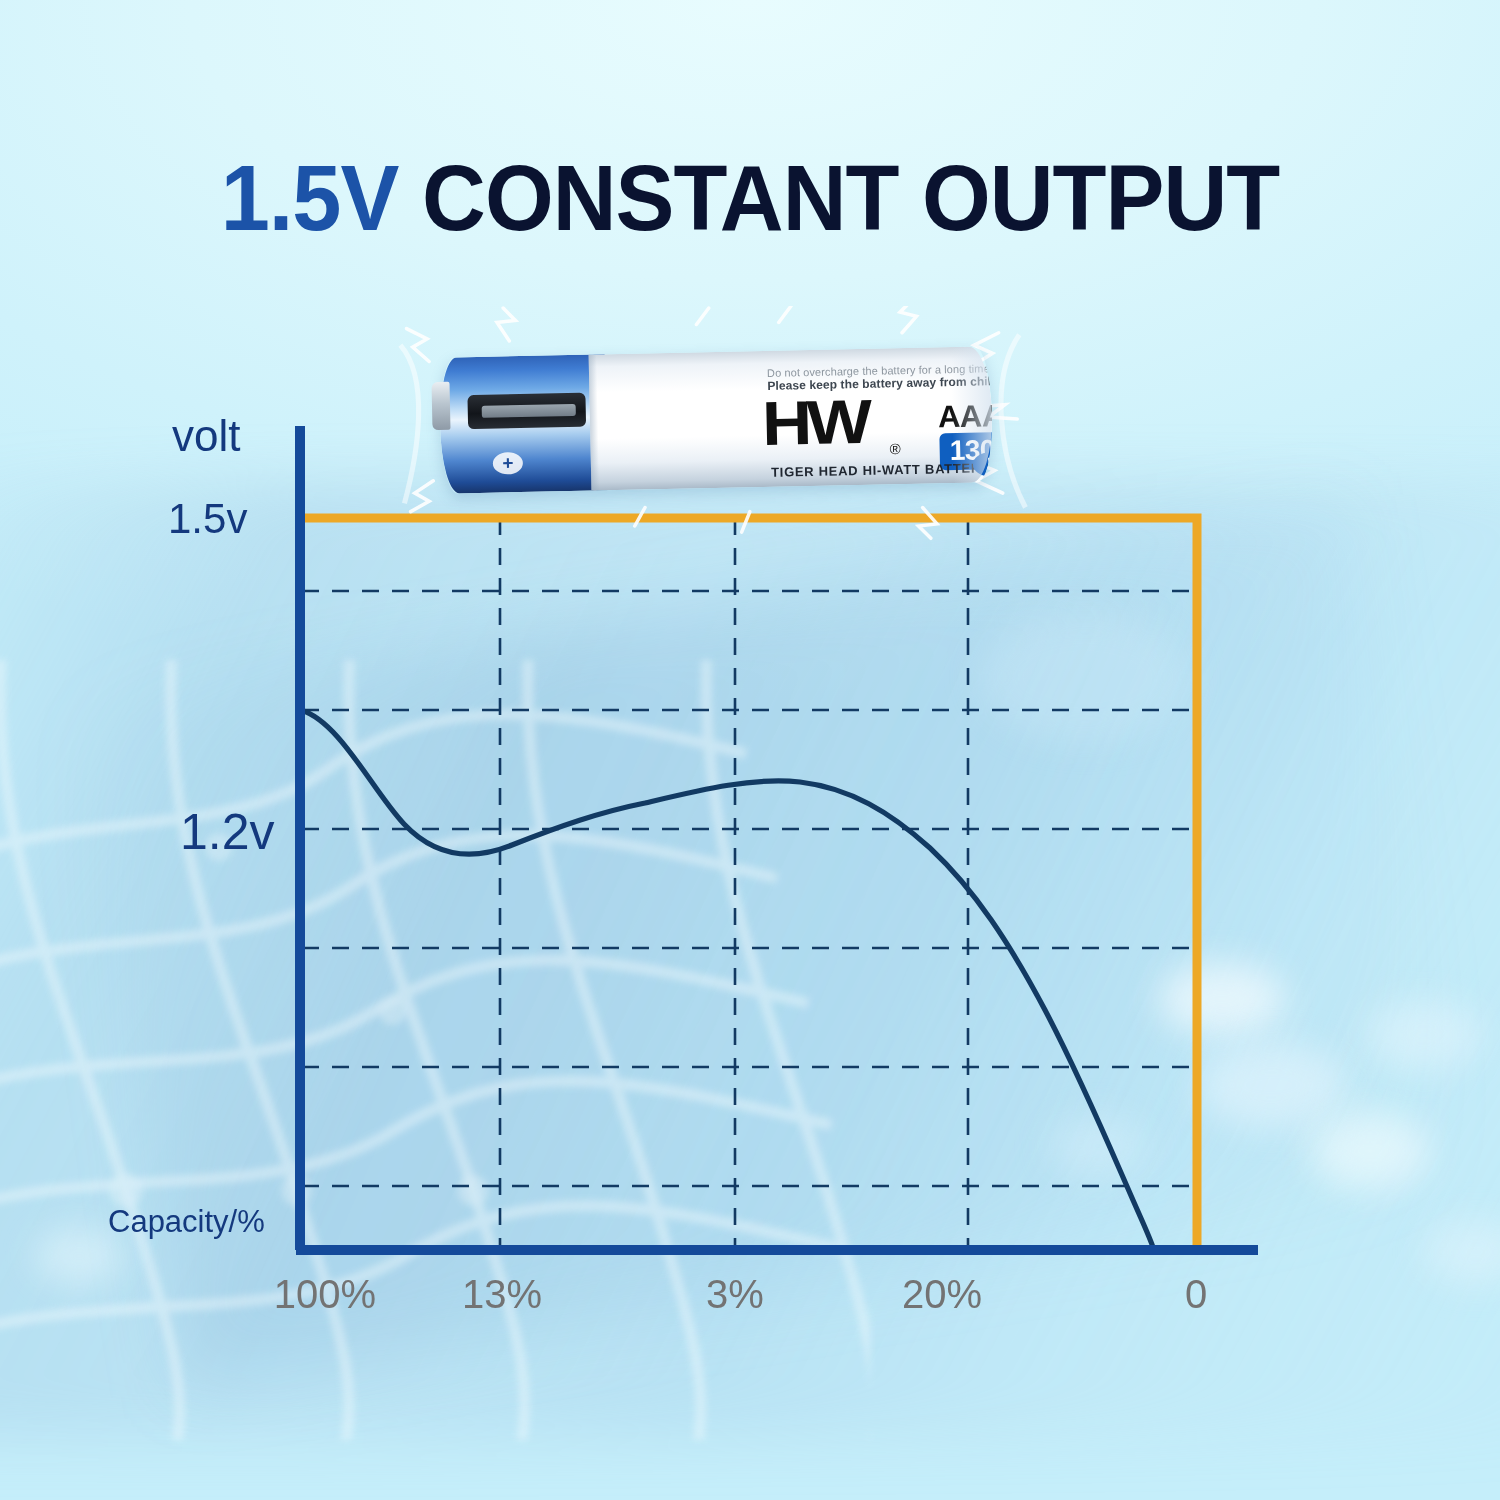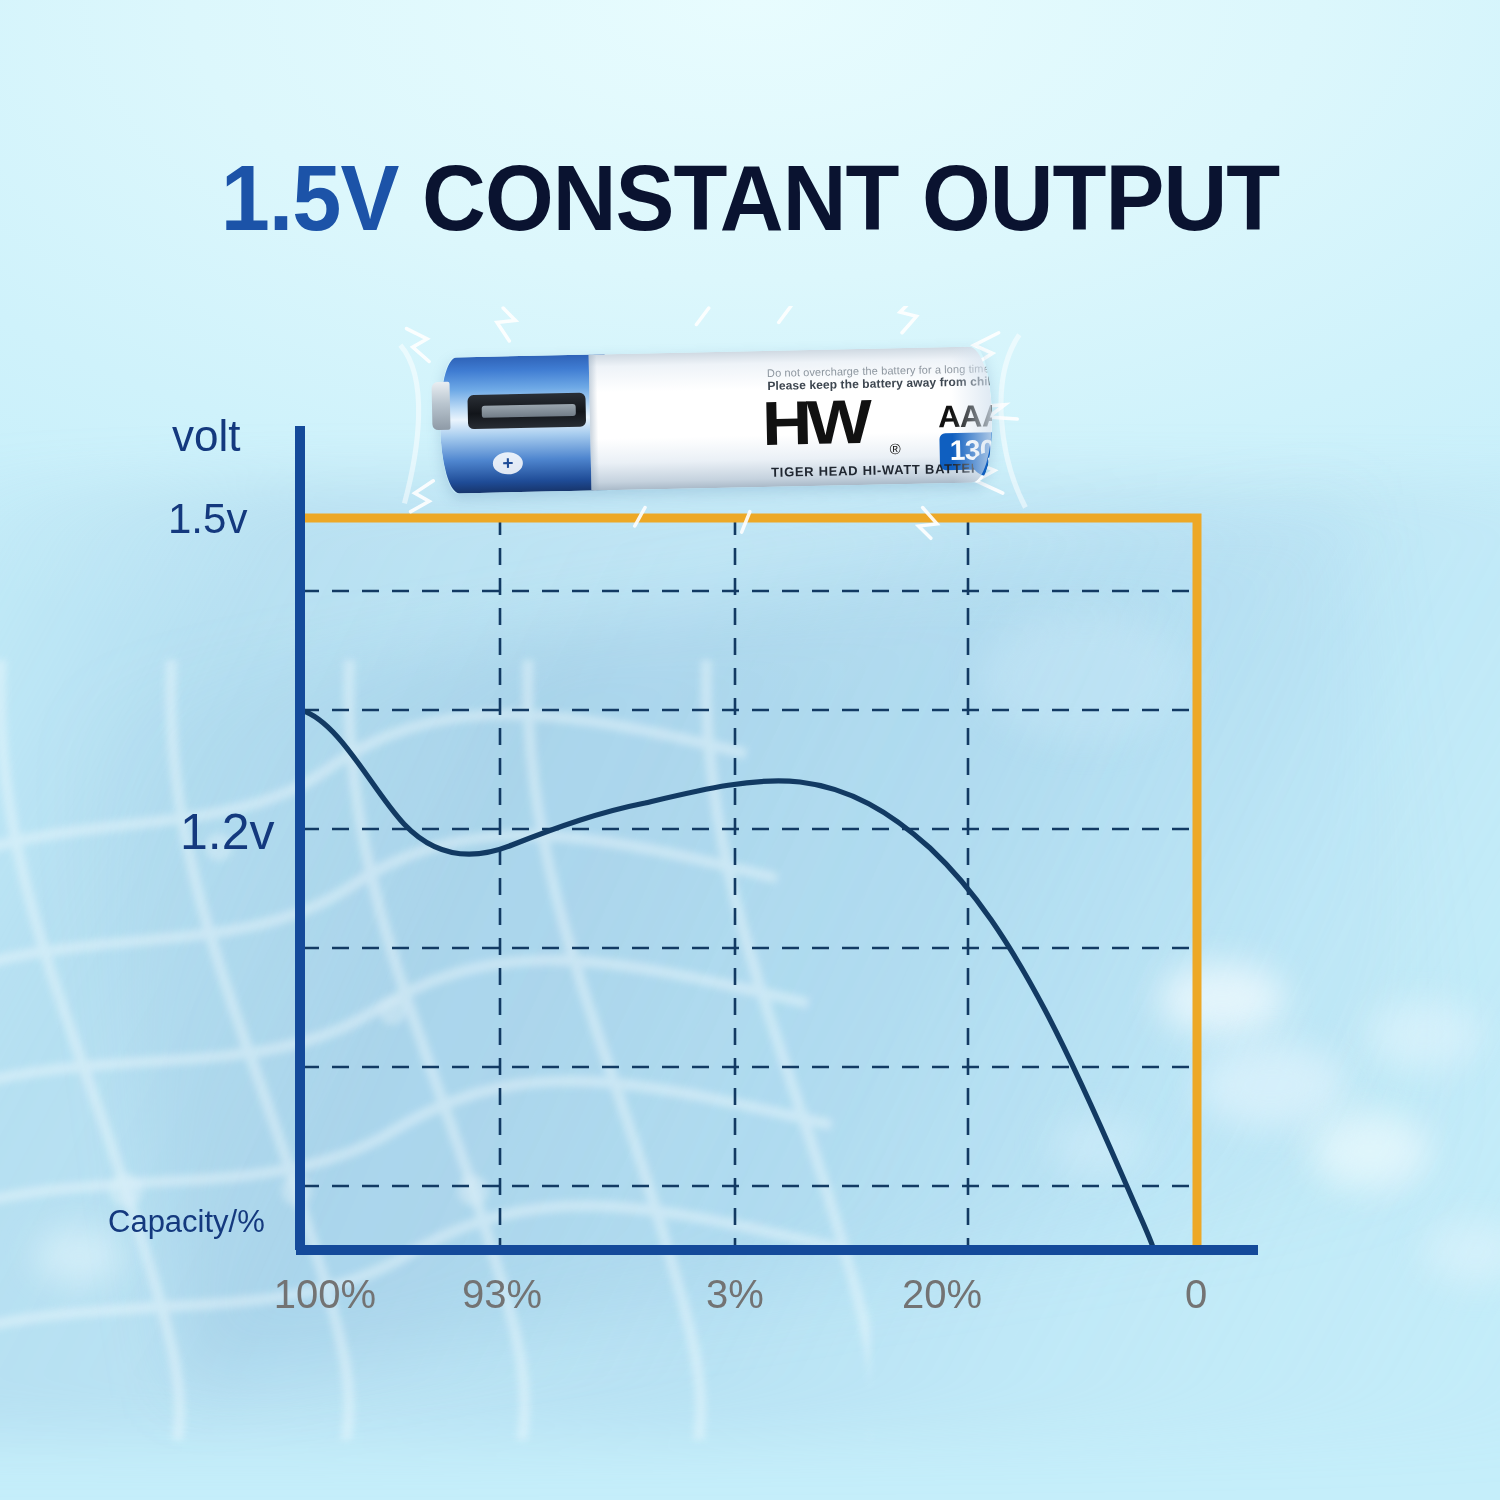--- a/index.html
+++ b/index.html
@@ -356,21 +356,21 @@
 
     <line x1="296" y1="1250" x2="1258" y2="1250" stroke="#144A9A" stroke-width="10"></line>
   </svg>
 
   <div class="axis-label" id="label-volt">volt</div>
   <div class="axis-label" id="tick-15v">1.5v</div>
   <div class="axis-label" id="tick-12v">1.2v</div>
   <div class="axis-label" id="label-capacity">Capacity/%</div>
 
   <div class="xtick" style="left:325px">100%</div>
-  <div class="xtick" style="left:502px">93%</div>
+  <div class="xtick" style="left:502px">13%</div>
   <div class="xtick" style="left:735px">3%</div>
   <div class="xtick" style="left:942px">20%</div>
   <div class="xtick" style="left:1196px">0</div>
 </div>
 
 <div id="battery-wrap">
 
   <svg class="spark" viewBox="0 0 640 230" preserveAspectRatio="none">
     <g fill="none" stroke="#FFFFFF" stroke-width="3.4" opacity="0.9" stroke-linecap="round">
       <path d="M40 54 L24 40 L38 32 L18 22"></path>

